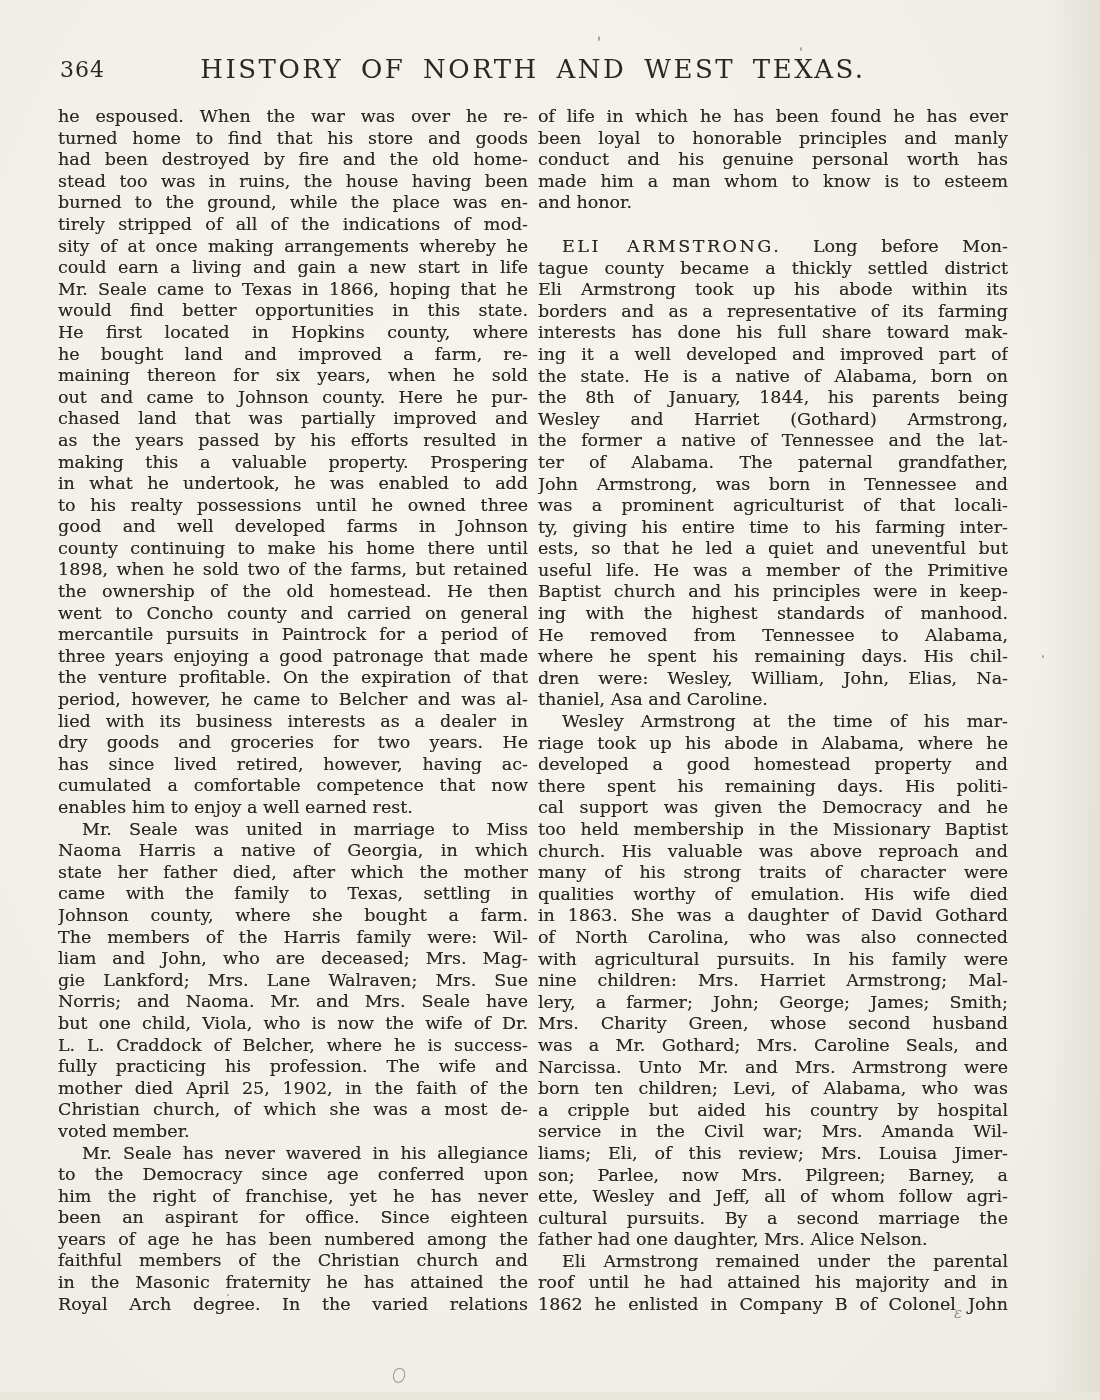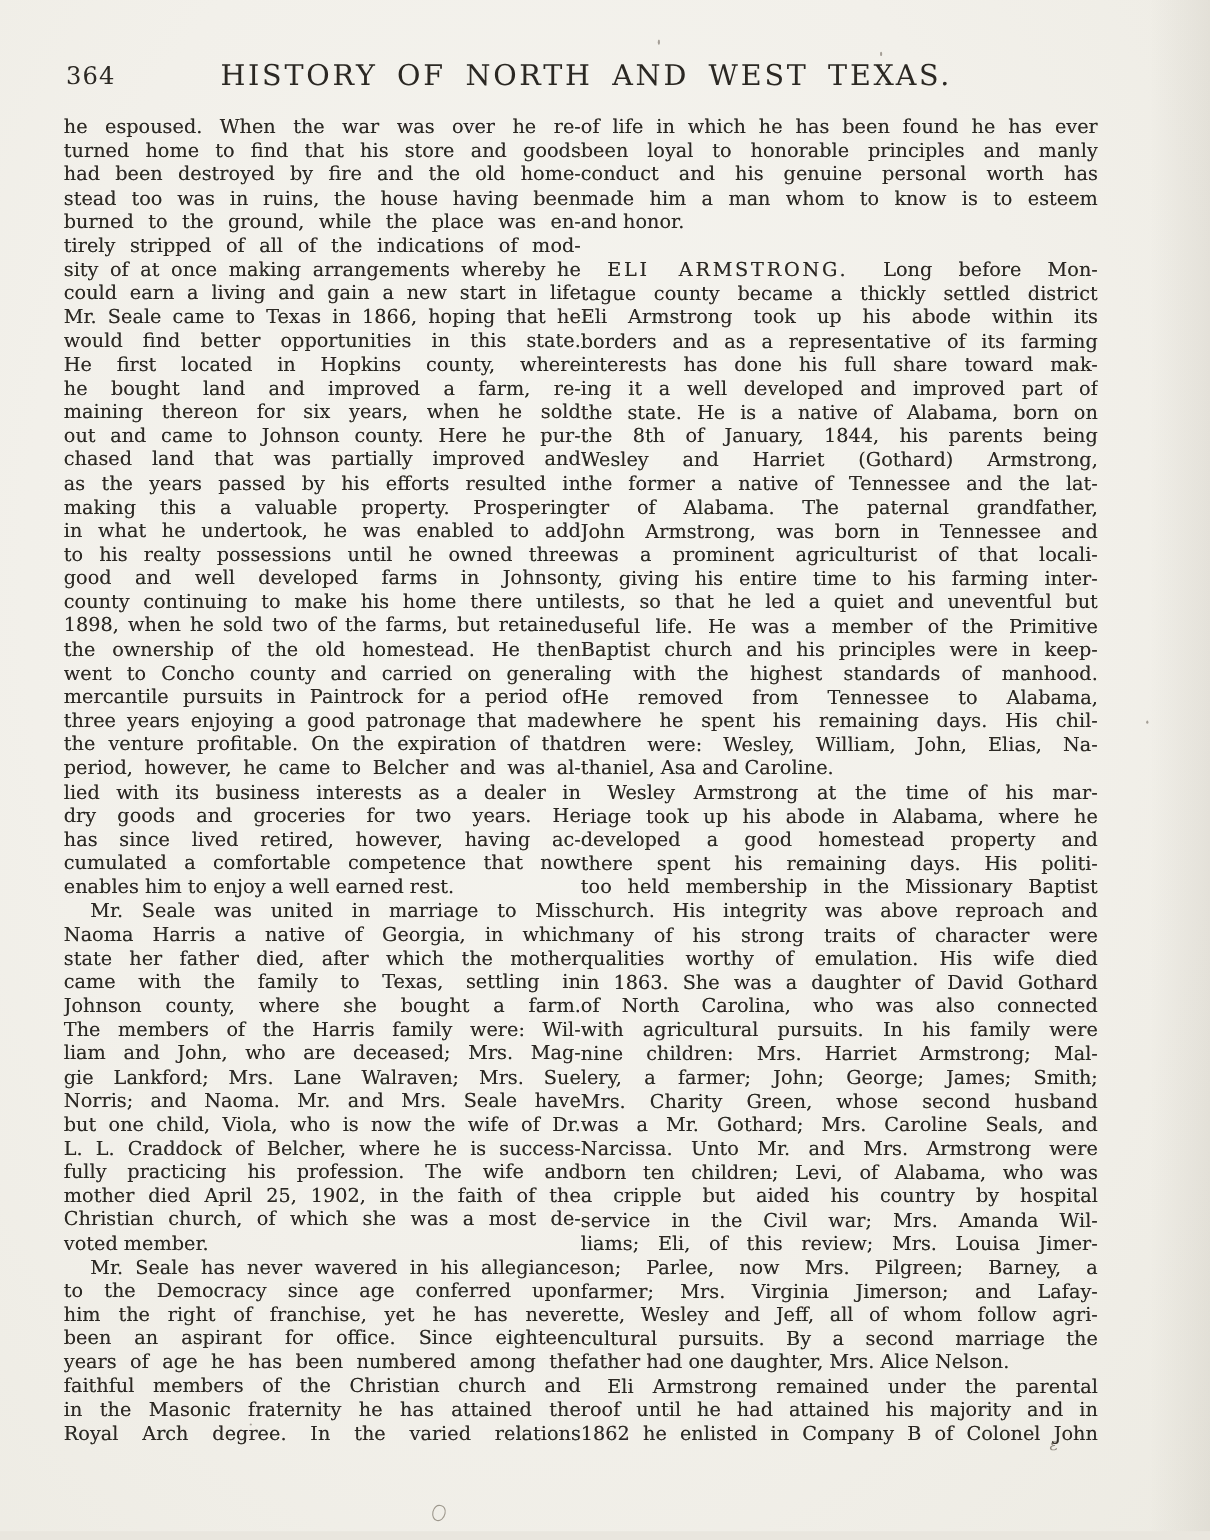--- a/index.html
+++ b/index.html
@@ -31,20 +31,21 @@
     text-align:center;
     font-size:26px;
     letter-spacing:2.5px;
     word-spacing:7px;
   }
   
   .columns{
     position:absolute;
     top:106px;left:58px;width:950px;
     display:flex;
+    column-gap:10px;
   }
   .column{width:470px;}
   .paragraph{margin:0;}
   .paragraph.article-break{margin-top:22px;}
   .line{
     font-size:17.5px;
     line-height:21.6px;
     height:21.6px;
     overflow:hidden;
     text-align:justify;
@@ -176,38 +177,38 @@
           <div class="line">He removed from Tennessee to Alabama,</div>
           <div class="line">where he spent his remaining days.  His chil-</div>
           <div class="line">dren were:  Wesley, William, John, Elias, Na-</div>
           <div class="line para-end">thaniel, Asa and Caroline.</div>
         </div>
         <div class="paragraph">
           <div class="line indent">Wesley Armstrong at the time of his mar-</div>
           <div class="line">riage took up his abode in Alabama, where he</div>
           <div class="line">developed a good homestead property and</div>
           <div class="line">there spent his remaining days.  His politi-</div>
+          <div class="line">cal support was given the Democracy and he</div>
           <div class="line">too held membership in the Missionary Baptist</div>
-          <div class="line">church.  His integrity was above reproach and</div>
+          <div class="line">church.  His valuable was above reproach and</div>
           <div class="line">many of his strong traits of character were</div>
           <div class="line">qualities worthy of emulation.  His wife died</div>
           <div class="line">in 1863.  She was a daughter of David Gothard</div>
           <div class="line">of North Carolina, who was also connected</div>
           <div class="line">with agricultural pursuits.  In his family were</div>
           <div class="line">nine children:  Mrs. Harriet Armstrong; Mal-</div>
           <div class="line">lery, a farmer; John; George; James; Smith;</div>
           <div class="line">Mrs. Charity Green, whose second husband</div>
           <div class="line">was a Mr. Gothard;  Mrs. Caroline Seals, and</div>
           <div class="line">Narcissa.  Unto Mr. and Mrs. Armstrong were</div>
           <div class="line">born ten children; Levi, of Alabama, who was</div>
           <div class="line">a cripple but aided his country by hospital</div>
           <div class="line">service in the Civil war; Mrs. Amanda Wil-</div>
           <div class="line">liams; Eli, of this review; Mrs. Louisa Jimer-</div>
           <div class="line">son; Parlee, now Mrs. Pilgreen; Barney, a</div>
-          <div class="line">farmer; Mrs. Virginia Jimerson; and Lafay-</div>
           <div class="line">ette, Wesley and Jeff, all of whom follow agri-</div>
           <div class="line">cultural pursuits.  By a second marriage the</div>
           <div class="line para-end">father had one daughter, Mrs. Alice Nelson.</div>
         </div>
         <div class="paragraph">
           <div class="line indent">Eli Armstrong remained under the parental</div>
           <div class="line">roof until he had attained his majority and in</div>
           <div class="line">1862 he enlisted in Company B of Colonel John</div>
         </div>
       </div>

